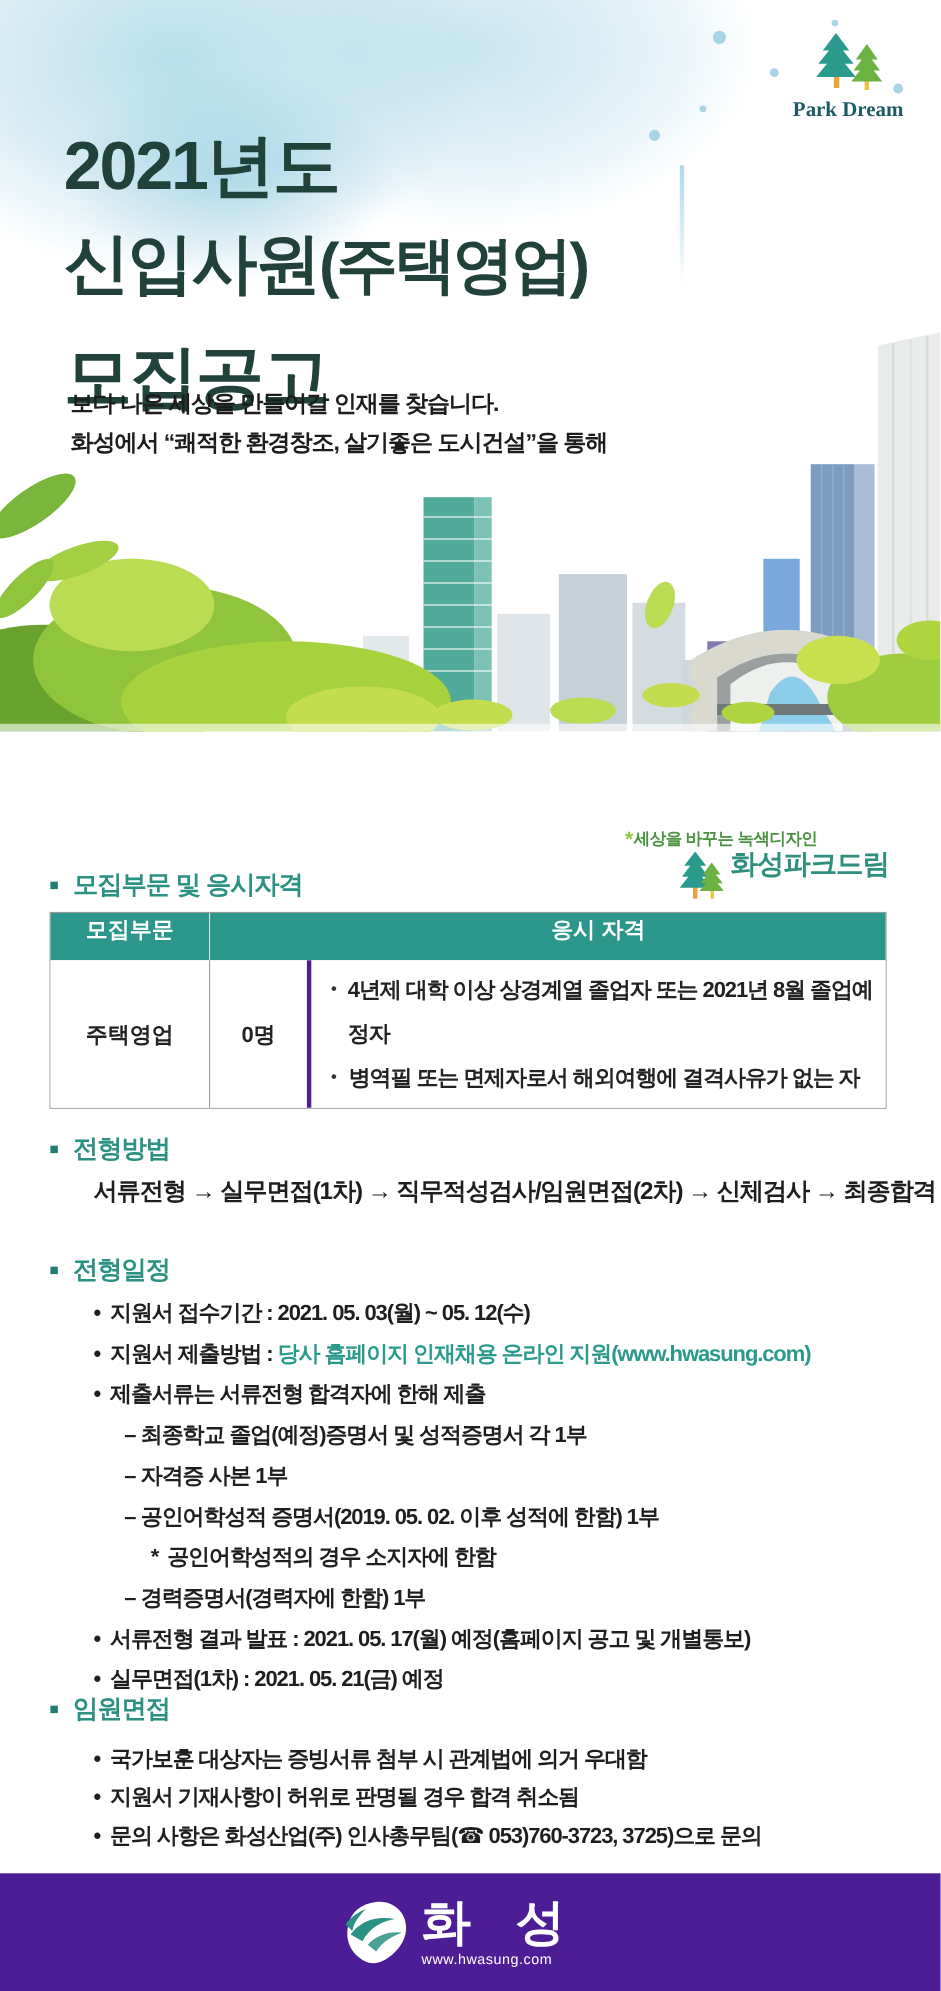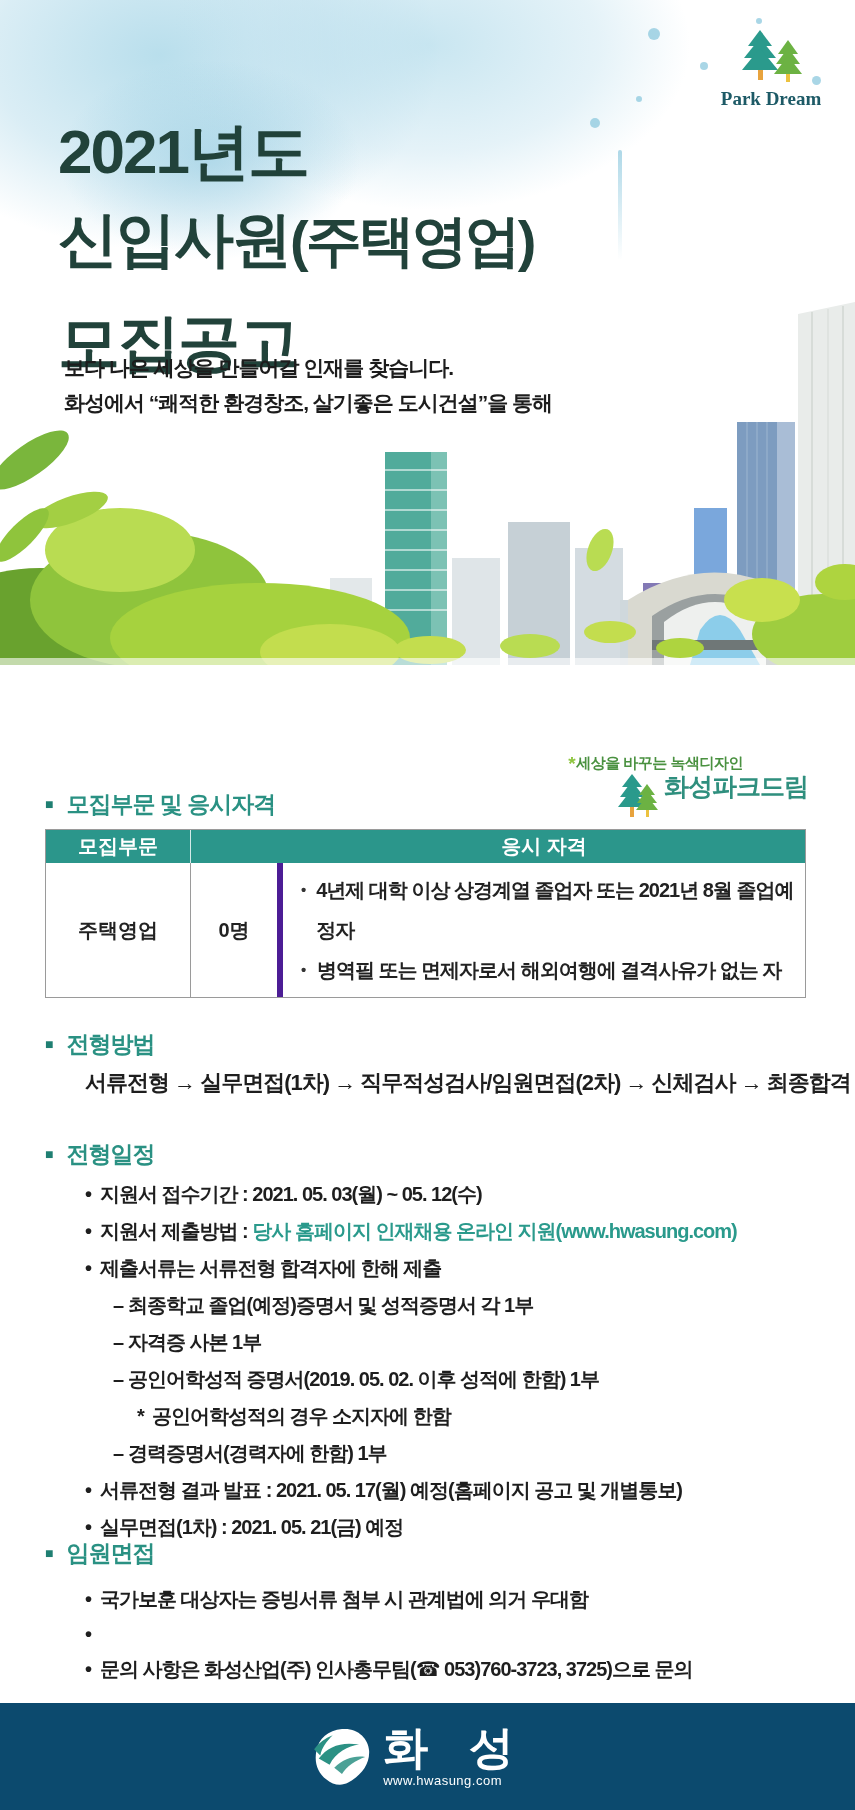--- a/index.html
+++ b/index.html
@@ -38,44 +38,44 @@
   
   .sectitle{font-size:23px;font-weight:800;color:#2a9183;letter-spacing:-1px;}
   .sectitle .sq{color:#1f7f72;font-size:14px;margin-right:14px;vertical-align:3px;}
   #sec1{left:45px;top:789px;}
   #sec2{left:45px;top:1029px;}
   #sec3{left:45px;top:1139px;text-align:center;}
   #sec4{left:45px;top:1538px;}
 
   
   #rtable{left:45px;top:829px;width:761px;border:1px solid #9a9a9a;box-sizing:border-box;}
-  .thead{display:flex;background:#2b968b;color:#fff;font-weight:700;font-size:20px;height:33px;line-height:33px;text-align:center;}
+  .thead{display:flex;background:#2b968b;color:#fff;font-weight:700;font-size:20px;height:43px;line-height:33px;text-align:center;}
   .thead .c1{width:145px;border-right:1px solid rgba(255,255,255,.8);box-sizing:border-box;}
   .thead .c2{width:92px;border-right:1px solid rgba(255,255,255,.8);box-sizing:border-box;margin-top:48px;}
   .thead .c3{flex:1;}
   .tbody{display:flex;height:134px;font-size:20px;background:#fff;}
   .tbody .c1{width:145px;border-right:1px solid #9a9a9a;box-sizing:border-box;display:flex;align-items:center;justify-content:center;font-weight:600;}
-  .tbody .c2{width:92px;border-right:6px solid #4c1d95;box-sizing:border-box;display:flex;align-items:center;justify-content:center;font-weight:600;}
+  .tbody .c2{width:92px;border-right:4px solid #4c1d95;box-sizing:border-box;display:flex;align-items:center;justify-content:center;font-weight:600;}
   .tbody .c3{flex:1;display:flex;flex-direction:column;justify-content:center;padding-left:18px;}
   .qrow{display:flex;line-height:40px;font-weight:600;letter-spacing:-1px;}
   .qrow .bu{width:16px;font-size:15px;color:#333;}
 
   
   #flow{left:85px;top:1068px;font-size:22px;font-weight:600;letter-spacing:-1px;color:#1e1e1e;}
   .list{font-size:20px;font-weight:600;letter-spacing:-1px;color:#1e1e1e;}
   #schlist{left:85px;top:1176px;line-height:37px;}
   #etclist{left:85px;top:1582px;line-height:35px;}
   .li{display:flex;}
   .li .mk{width:15px;flex:0 0 auto;}
   .li.ind1{padding-left:28px;}
   .li.ind2{padding-left:52px;}
   .teal{color:#2a9a8c;}
 
   
-  #footer{left:0;top:1703px;width:855px;height:107px;background:#0c4a6e;display:flex;align-items:center;justify-content:center;}
+  #footer{left:0;top:1703px;width:855px;height:107px;background:#4c1d95;display:flex;align-items:center;justify-content:center;}
   #flogo{display:flex;align-items:center;transform:translateX(-8px);}
   #ftextcol{margin-left:10px;color:#fff;}
   #fname{font-size:45px;font-weight:800;letter-spacing:14px;line-height:1;}
   #furl{font-size:13px;letter-spacing:.5px;margin-top:3px;font-weight:400;}
 </style>
 </head>
 <body>
 
 <div id="hero" class="abs">
   <div class="wblob b1"></div>
@@ -278,20 +278,21 @@
 <div id="sec4" class="abs sectitle">
   <span class="sq">■</span><span>임원면접</span>
 </div>
 <div id="etclist" class="abs list">
   <div class="li">
       <span class="mk">•</span>
       <span>국가보훈 대상자는 증빙서류 첨부 시 관계법에 의거 우대함</span>
     </div>
   <div class="li">
       <span class="mk">•</span>
+      <span>지원서 기재사항이 허위로 판명될 경우 합격 취소됨</span>
     </div>
   <div class="li">
       <span class="mk">•</span>
       <span>문의 사항은 화성산업(주) 인사총무팀(☎ 053)760-3723, 3725)으로 문의</span>
     </div>
 </div>
 
 <div id="footer" class="abs">
   <div id="flogo">
     <svg width="62" height="60" viewBox="0 0 80 76">

